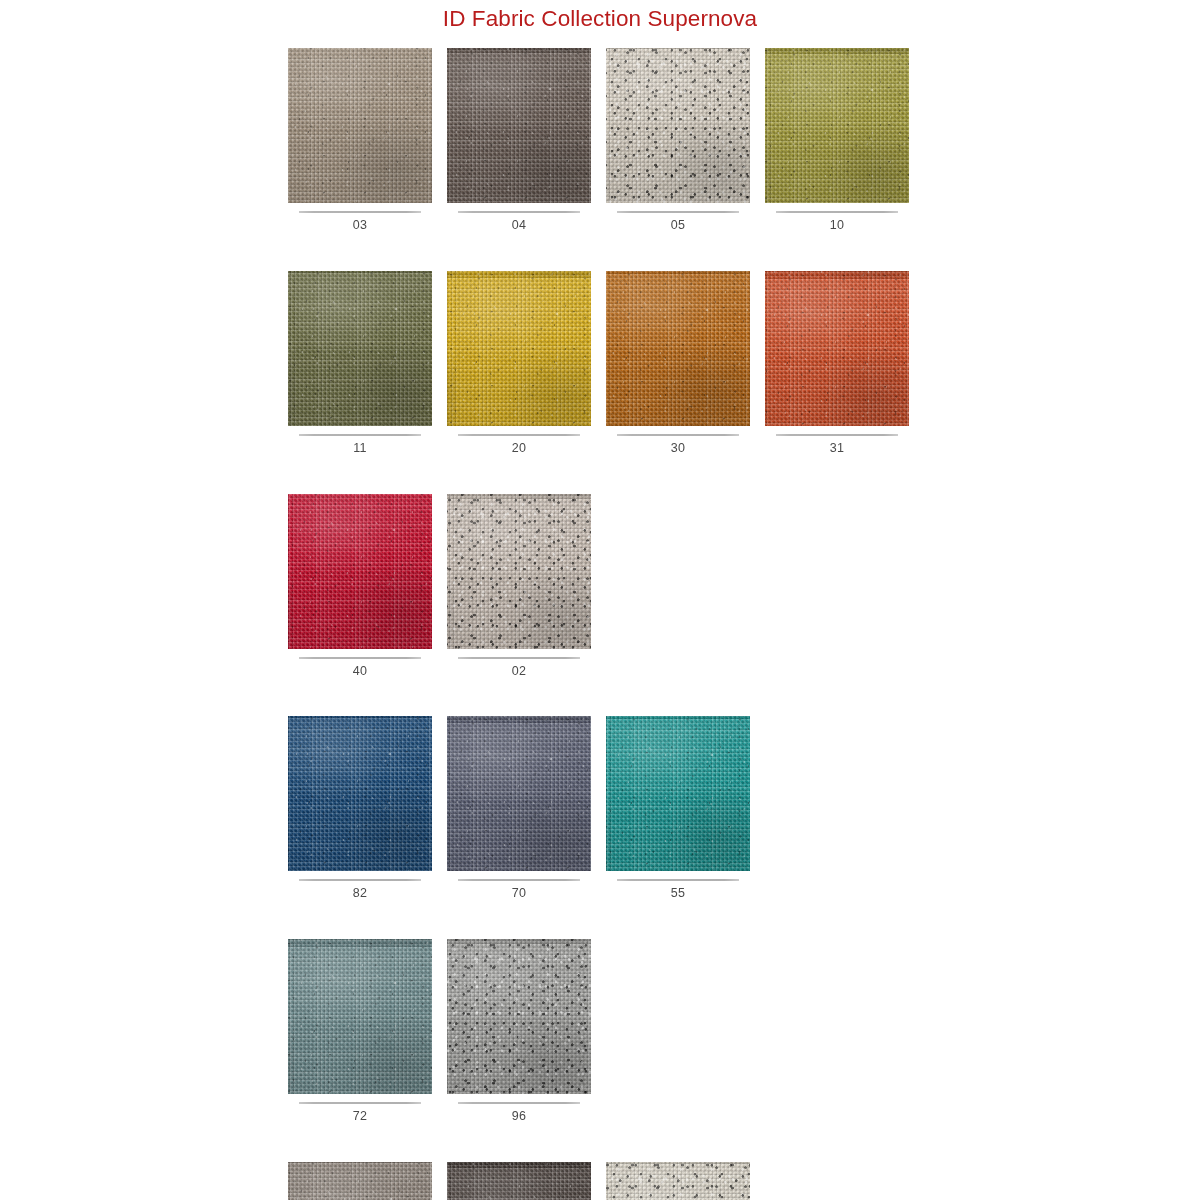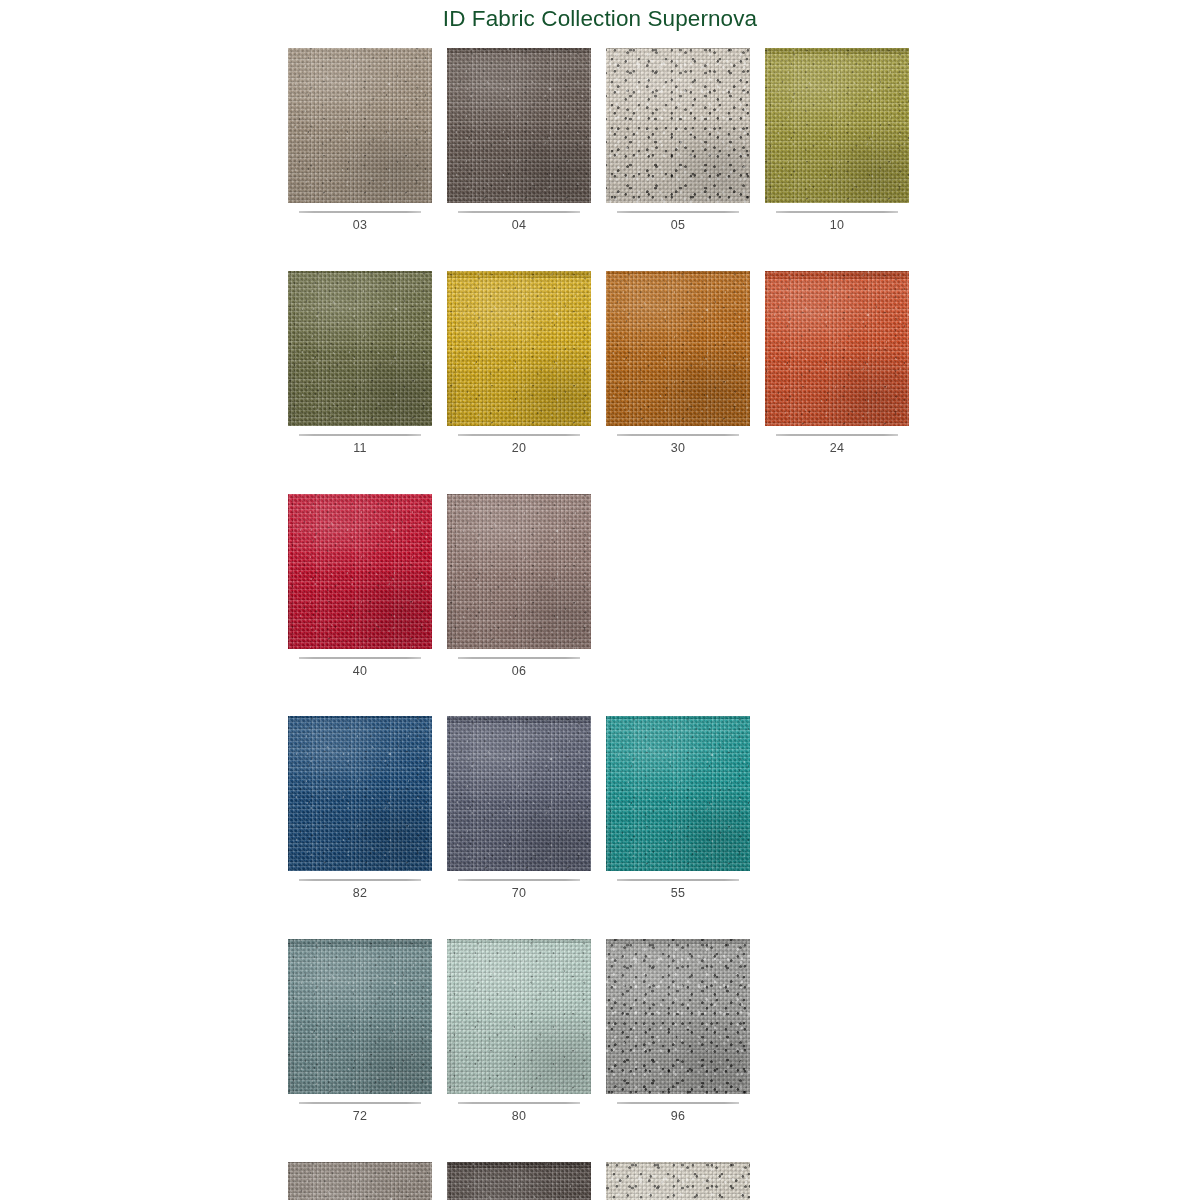--- a/index.html
+++ b/index.html
@@ -18,21 +18,21 @@
   }
 
   
   .page-title {
     position: absolute;
     left: 0; top: 5px;
     width: 1200px;
     text-align: center;
     font-size: 22.5px;
     font-weight: 400;
-    color: #14532d;
+    color: #b91c1c;
     letter-spacing: 0.1px;
     line-height: 1.2;
   }
 
   
   .swatch-grid {
     position: absolute;
     left: 288px; top: 48px;
     width: 624px;
   }
@@ -273,49 +273,49 @@
         <div class="swatch-cell">
           <div class="swatch-chip" style="background-color: rgb(217, 78, 37);">
             <div class="weave-weft" style="background-position: 2px 8px;"></div>
             <div class="weave-warp" style="background-position: 2px 8px;"></div>
             <div class="weave-nub" style="background-position: 2px 8px;"></div>
             <div class="weave-fleck" style="background-position: 2px 8px;"></div>
             <div class="weave-shade" style="background-position: 2px 8px;"></div>
           </div>
           <div class="swatch-label">
             <div class="label-rule"></div>
-            <div class="label-text">24</div>
+            <div class="label-text">31</div>
           </div>
         </div>
       </div>
       <div class="swatch-row">
         <div class="swatch-cell">
           <div class="swatch-chip" style="background-color: rgb(204, 10, 42);">
             <div class="weave-weft" style="background-position: 5px 0px;"></div>
             <div class="weave-warp" style="background-position: 5px 0px;"></div>
             <div class="weave-nub" style="background-position: 5px 0px;"></div>
             <div class="weave-fleck" style="background-position: 5px 0px;"></div>
             <div class="weave-shade" style="background-position: 5px 0px;"></div>
           </div>
           <div class="swatch-label">
             <div class="label-rule"></div>
             <div class="label-text">40</div>
           </div>
         </div>
         <div class="swatch-cell">
-          <div class="swatch-chip" style="background-color: rgb(155, 128, 120);">
-            <div class="weave-weft" style="background-position: 9px 1px;"></div>
-            <div class="weave-warp" style="background-position: 9px 1px;"></div>
-            <div class="weave-nub" style="background-position: 9px 1px;"></div>
-            <div class="weave-fleck" style="background-position: 9px 1px;"></div>
-            <div class="weave-shade" style="background-position: 9px 1px;"></div>
-          </div>
-          <div class="swatch-label">
-            <div class="label-rule"></div>
-            <div class="label-text">06</div>
+          <div class="swatch-chip marl" style="background-color: rgb(207, 195, 184);">
+            <div class="weave-weft" style="background-position: 7px 5px;"></div>
+            <div class="weave-warp" style="background-position: 7px 5px;"></div>
+            <div class="weave-nub" style="background-position: 7px 5px;"></div>
+            <div class="weave-fleck" style="background-position: 7px 5px;"></div>
+            <div class="weave-shade" style="background-position: 7px 5px;"></div>
+          </div>
+          <div class="swatch-label">
+            <div class="label-rule"></div>
+            <div class="label-text">02</div>
           </div>
         </div>
       </div>
       <div class="swatch-row">
         <div class="swatch-cell">
           <div class="swatch-chip" style="background-color: rgb(22, 73, 122);">
             <div class="weave-weft" style="background-position: 1px 2px;"></div>
             <div class="weave-warp" style="background-position: 1px 2px;"></div>
             <div class="weave-nub" style="background-position: 1px 2px;"></div>
             <div class="weave-fleck" style="background-position: 1px 2px;"></div>
@@ -361,33 +361,20 @@
             <div class="weave-nub" style="background-position: 6px 8px;"></div>
             <div class="weave-fleck" style="background-position: 6px 8px;"></div>
             <div class="weave-shade" style="background-position: 6px 8px;"></div>
           </div>
           <div class="swatch-label">
             <div class="label-rule"></div>
             <div class="label-text">72</div>
           </div>
         </div>
         <div class="swatch-cell">
-          <div class="swatch-chip" style="background-color: rgb(188, 214, 204);">
-            <div class="weave-weft" style="background-position: 8px 4px;"></div>
-            <div class="weave-warp" style="background-position: 8px 4px;"></div>
-            <div class="weave-nub" style="background-position: 8px 4px;"></div>
-            <div class="weave-fleck" style="background-position: 8px 4px;"></div>
-            <div class="weave-shade" style="background-position: 8px 4px;"></div>
-          </div>
-          <div class="swatch-label">
-            <div class="label-rule"></div>
-            <div class="label-text">80</div>
-          </div>
-        </div>
-        <div class="swatch-cell">
           <div class="swatch-chip marl" style="background-color: rgb(163, 163, 160);">
             <div class="weave-weft" style="background-position: 1px 5px;"></div>
             <div class="weave-warp" style="background-position: 1px 5px;"></div>
             <div class="weave-nub" style="background-position: 1px 5px;"></div>
             <div class="weave-fleck" style="background-position: 1px 5px;"></div>
             <div class="weave-shade" style="background-position: 1px 5px;"></div>
           </div>
           <div class="swatch-label">
             <div class="label-rule"></div>
             <div class="label-text">96</div>

